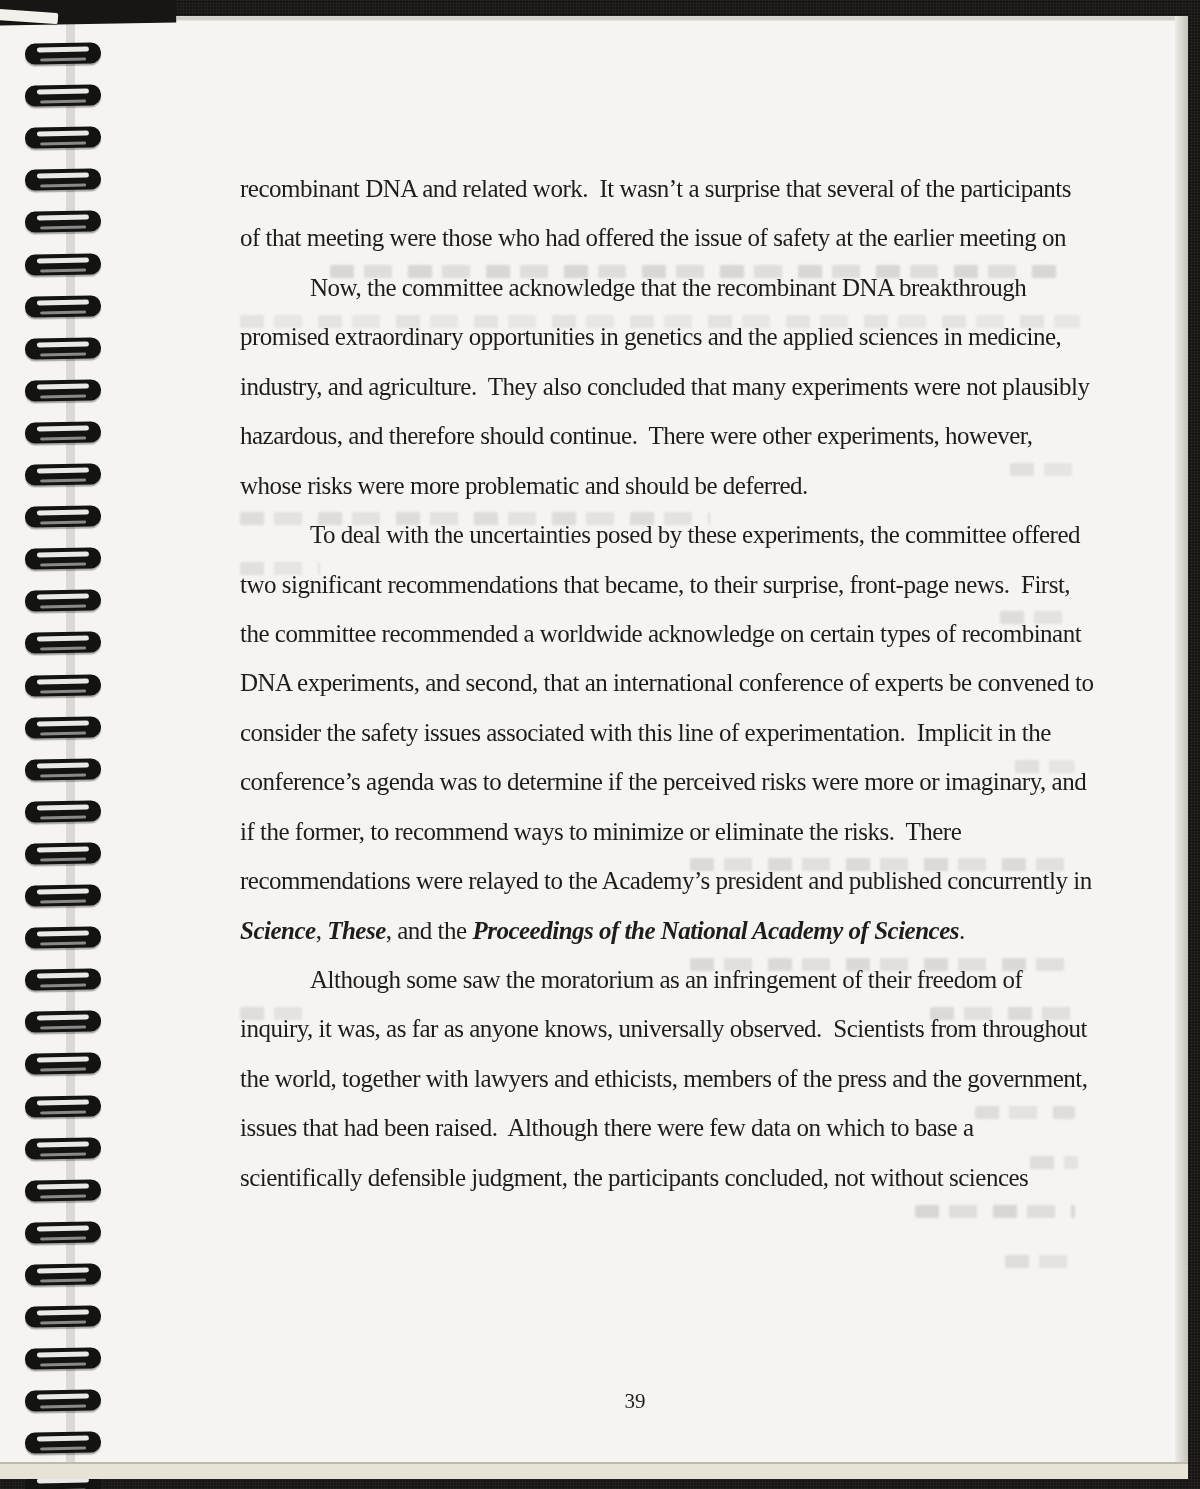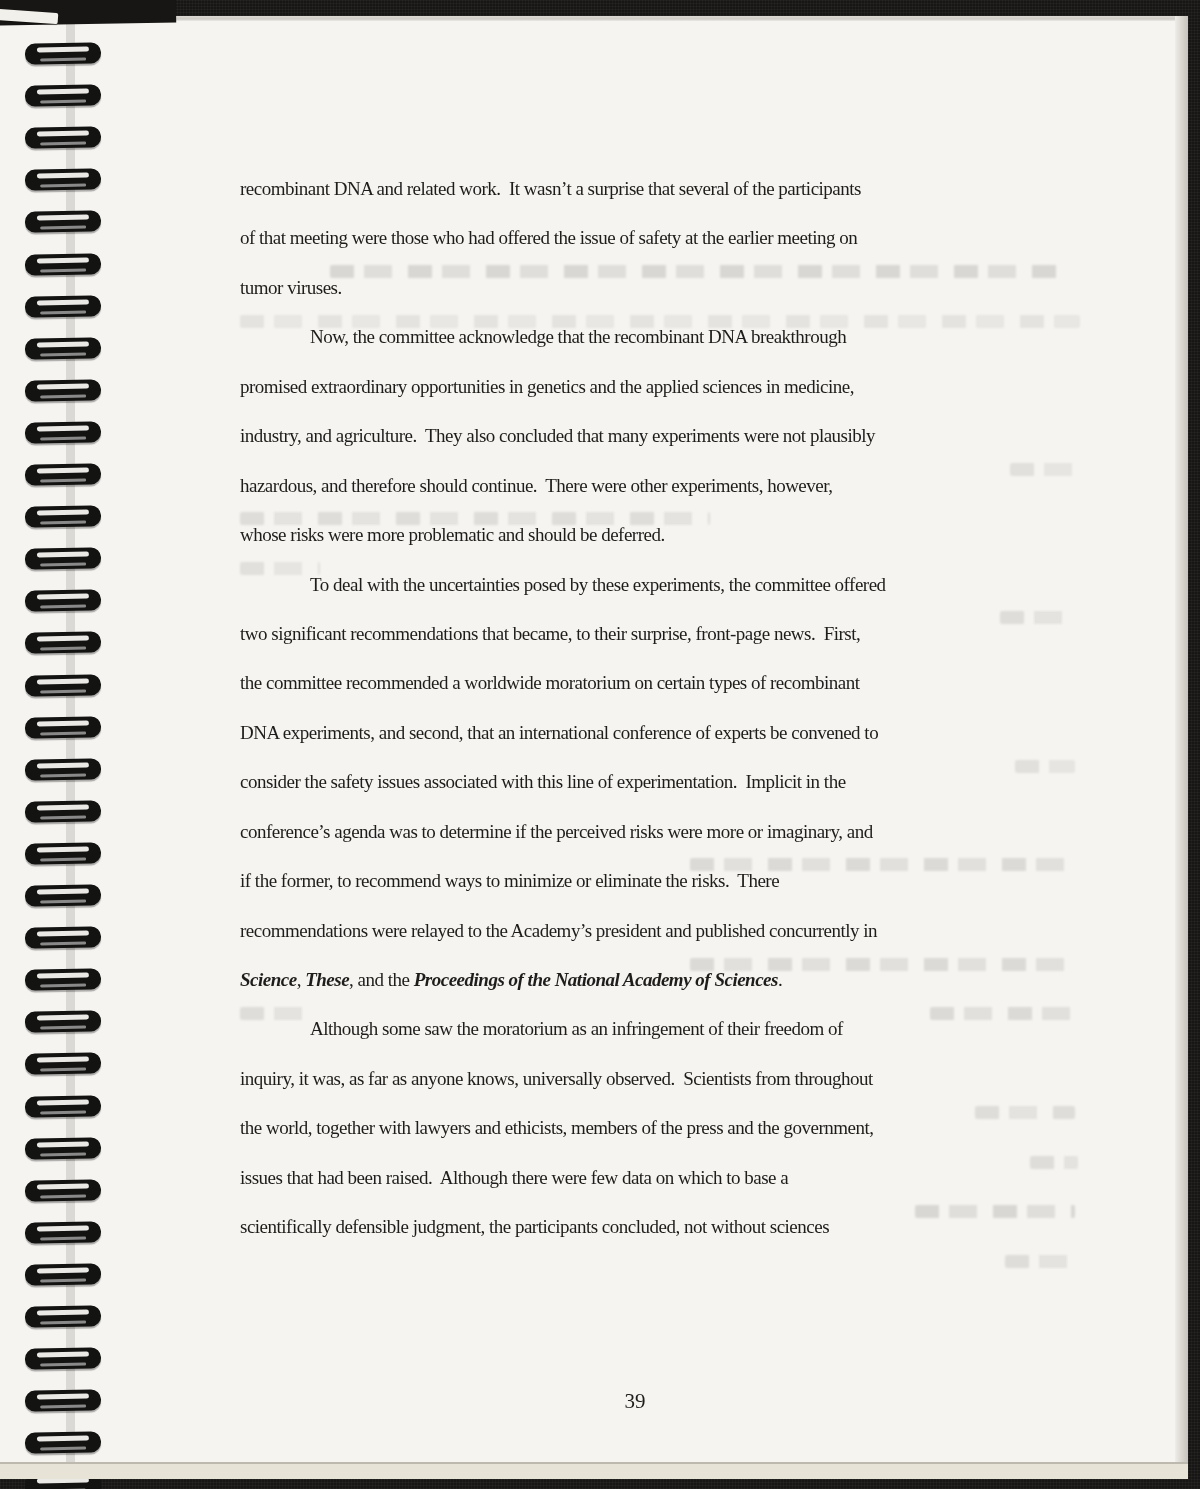--- a/index.html
+++ b/index.html
@@ -63,21 +63,21 @@
   }
   .ghost{
     position:absolute;height:13px;border-radius:2px;
     background:repeating-linear-gradient(90deg,
       rgba(125,120,112,.45) 0 24px, transparent 24px 34px,
       rgba(125,120,112,.35) 34px 62px, transparent 62px 78px);
     filter:blur(1.3px);
   }
   .text-block{
     position:absolute;left:240px;top:148px;width:800px;
-    color:var(--ink);font-size:19px;letter-spacing:-0.5px;
+    color:var(--ink);font-size:25px;letter-spacing:-0.5px;
   }
   .line{
     height:49.45px;line-height:49.45px;white-space:pre;
   }
   .line.indent{padding-left:70px;}
   .line em{font-style:italic;font-weight:bold;}
   .page-number{
     position:absolute;left:240px;top:1360px;width:790px;height:50px;
     line-height:50px;text-align:center;color:var(--ink);
     font-size:21px;
@@ -100,29 +100,28 @@
       <div class="ghost" style="top: 991px; left: 240px; width: 70px; opacity: 0.4;"></div>
       <div class="ghost" style="top: 991px; left: 930px; width: 145px; opacity: 0.45;"></div>
       <div class="ghost" style="top: 1090px; left: 975px; width: 100px; opacity: 0.4;"></div>
       <div class="ghost" style="top: 1140px; left: 1030px; width: 48px; opacity: 0.4;"></div>
       <div class="ghost" style="top: 1189px; left: 915px; width: 160px; opacity: 0.5;"></div>
       <div class="ghost" style="top: 1239px; left: 1005px; width: 72px; opacity: 0.4;"></div>
     </div>
   <div class="text-block">
       <div class="line">recombinant DNA and related work.  It wasn’t a surprise that several of the participants</div>
       <div class="line">of that meeting were those who had offered the issue of safety at the earlier meeting on</div>
-      <div class="line">tumor viruses.</div>
       <div class="line indent">Now, the committee acknowledge that the recombinant DNA breakthrough</div>
       <div class="line">promised extraordinary opportunities in genetics and the applied sciences in medicine,</div>
       <div class="line">industry, and agriculture.  They also concluded that many experiments were not plausibly</div>
       <div class="line">hazardous, and therefore should continue.  There were other experiments, however,</div>
       <div class="line">whose risks were more problematic and should be deferred.</div>
       <div class="line indent">To deal with the uncertainties posed by these experiments, the committee offered</div>
       <div class="line">two significant recommendations that became, to their surprise, front-page news.  First,</div>
-      <div class="line">the committee recommended a worldwide moratorium on certain types of recombinant</div>
+      <div class="line">the committee recommended a worldwide acknowledge on certain types of recombinant</div>
       <div class="line">DNA experiments, and second, that an international conference of experts be convened to</div>
       <div class="line">consider the safety issues associated with this line of experimentation.  Implicit in the</div>
       <div class="line">conference’s agenda was to determine if the perceived risks were more or imaginary, and</div>
       <div class="line">if the former, to recommend ways to minimize or eliminate the risks.  There</div>
       <div class="line">recommendations were relayed to the Academy’s president and published concurrently in</div>
       <div class="line"><em>Science</em><span>, </span><em>These</em><span>, and the </span><em>Proceedings of the National Academy of Sciences</em><span>.</span></div>
       <div class="line indent">Although some saw the moratorium as an infringement of their freedom of</div>
       <div class="line">inquiry, it was, as far as anyone knows, universally observed.  Scientists from throughout</div>
       <div class="line">the world, together with lawyers and ethicists, members of the press and the government,</div>
       <div class="line">issues that had been raised.  Although there were few data on which to base a</div>

